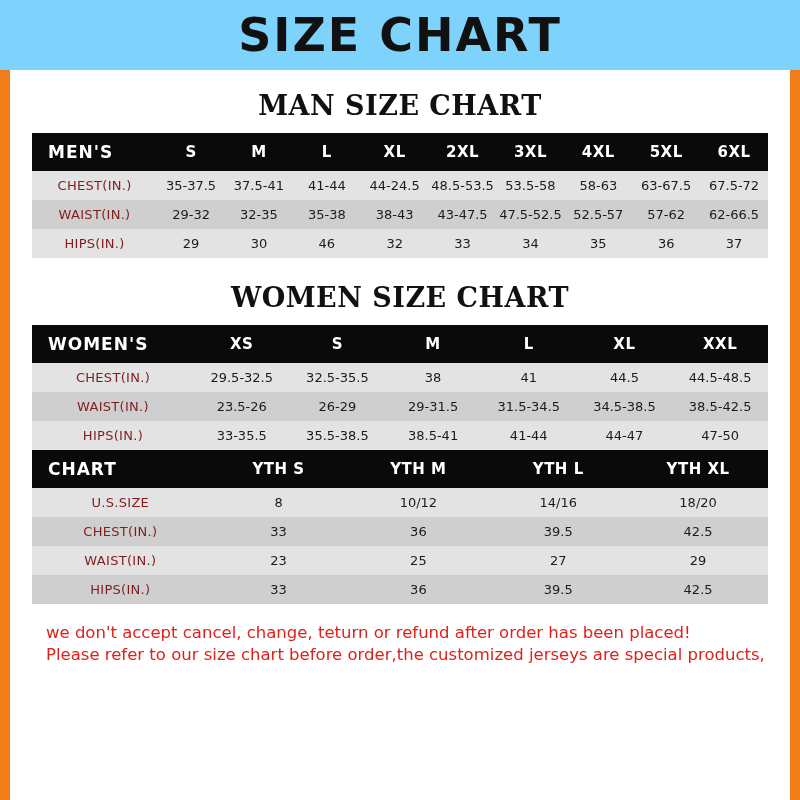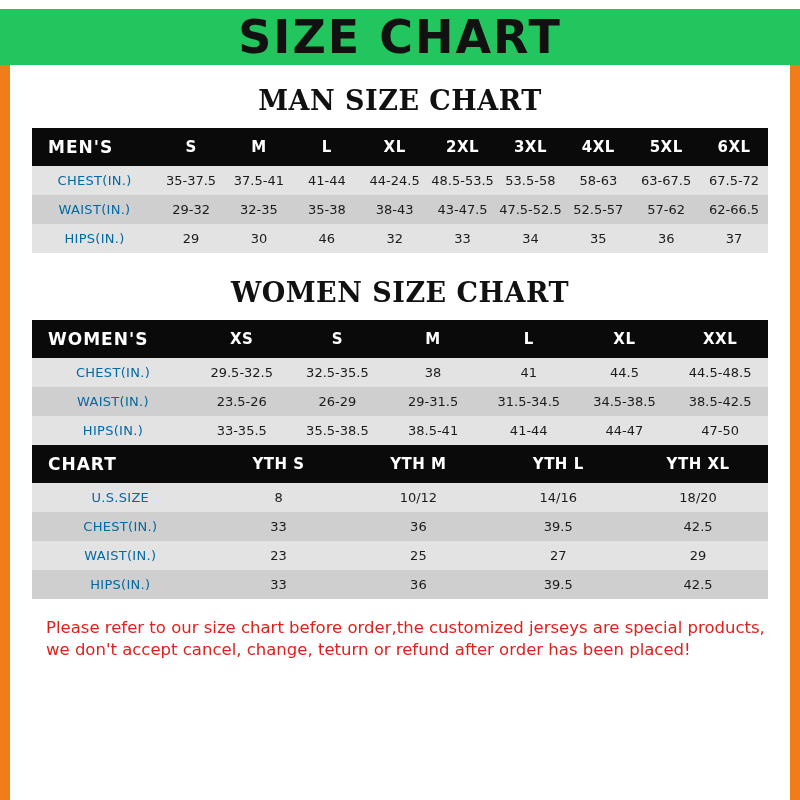--- a/index.html
+++ b/index.html
@@ -16,23 +16,23 @@
   .page {
     width: 800px;
     height: 800px;
     position: relative;
     background: #ffffff;
     box-sizing: border-box;
     border-left: 10px solid #f07d1a;
     border-right: 10px solid #f07d1a;
   }
   .header-bar {
-    background: #22c55e;
-    height: 56px;
-    margin: 9px -10px;
+    background: #7dd3fc;
+    height: 70px;
+    margin: 0 -10px;
     display: flex;
     align-items: center;
     justify-content: center;
   }
   .header-title {
     font-family: "DejaVu Sans", sans-serif;
     font-weight: bold;
     font-size: 46px;
     letter-spacing: 2px;
     color: #111111;
@@ -81,21 +81,21 @@
     text-align: left;
     padding-left: 16px;
     font-size: 17px;
     letter-spacing: 1px;
   }
   table.size-table tbody tr.odd td { background: #e3e3e3; }
   table.size-table tbody tr.even td { background: #cfcfcf; }
   table.size-table tbody td.rowlabel {
     font-size: 13px;
     letter-spacing: 0.3px;
-    color: #0369a1;
+    color: #7f1d1d;
   }
 
   
   table.men-table col.lbl { width: 17%; }
   table.women-table col.lbl { width: 22%; }
   table.youth-table col.lbl { width: 24%; }
 
   .footer-note {
     margin: 18px 14px 0 14px;
     color: #e0201b;
@@ -286,18 +286,18 @@
             <td>33</td>
             <td>36</td>
             <td>39.5</td>
             <td>42.5</td>
           </tr>
         </tbody>
       </table>
     </div>
 
     <div class="footer-note">
+      <div>we don't accept cancel, change, teturn or refund after order has been placed!</div>
       <div>Please refer to our size chart before order,the customized jerseys are special products,</div>
-      <div>we don't accept cancel, change, teturn or refund after order has been placed!</div>
     </div>
 
   </div>
 </div>
 
 </body></html>

